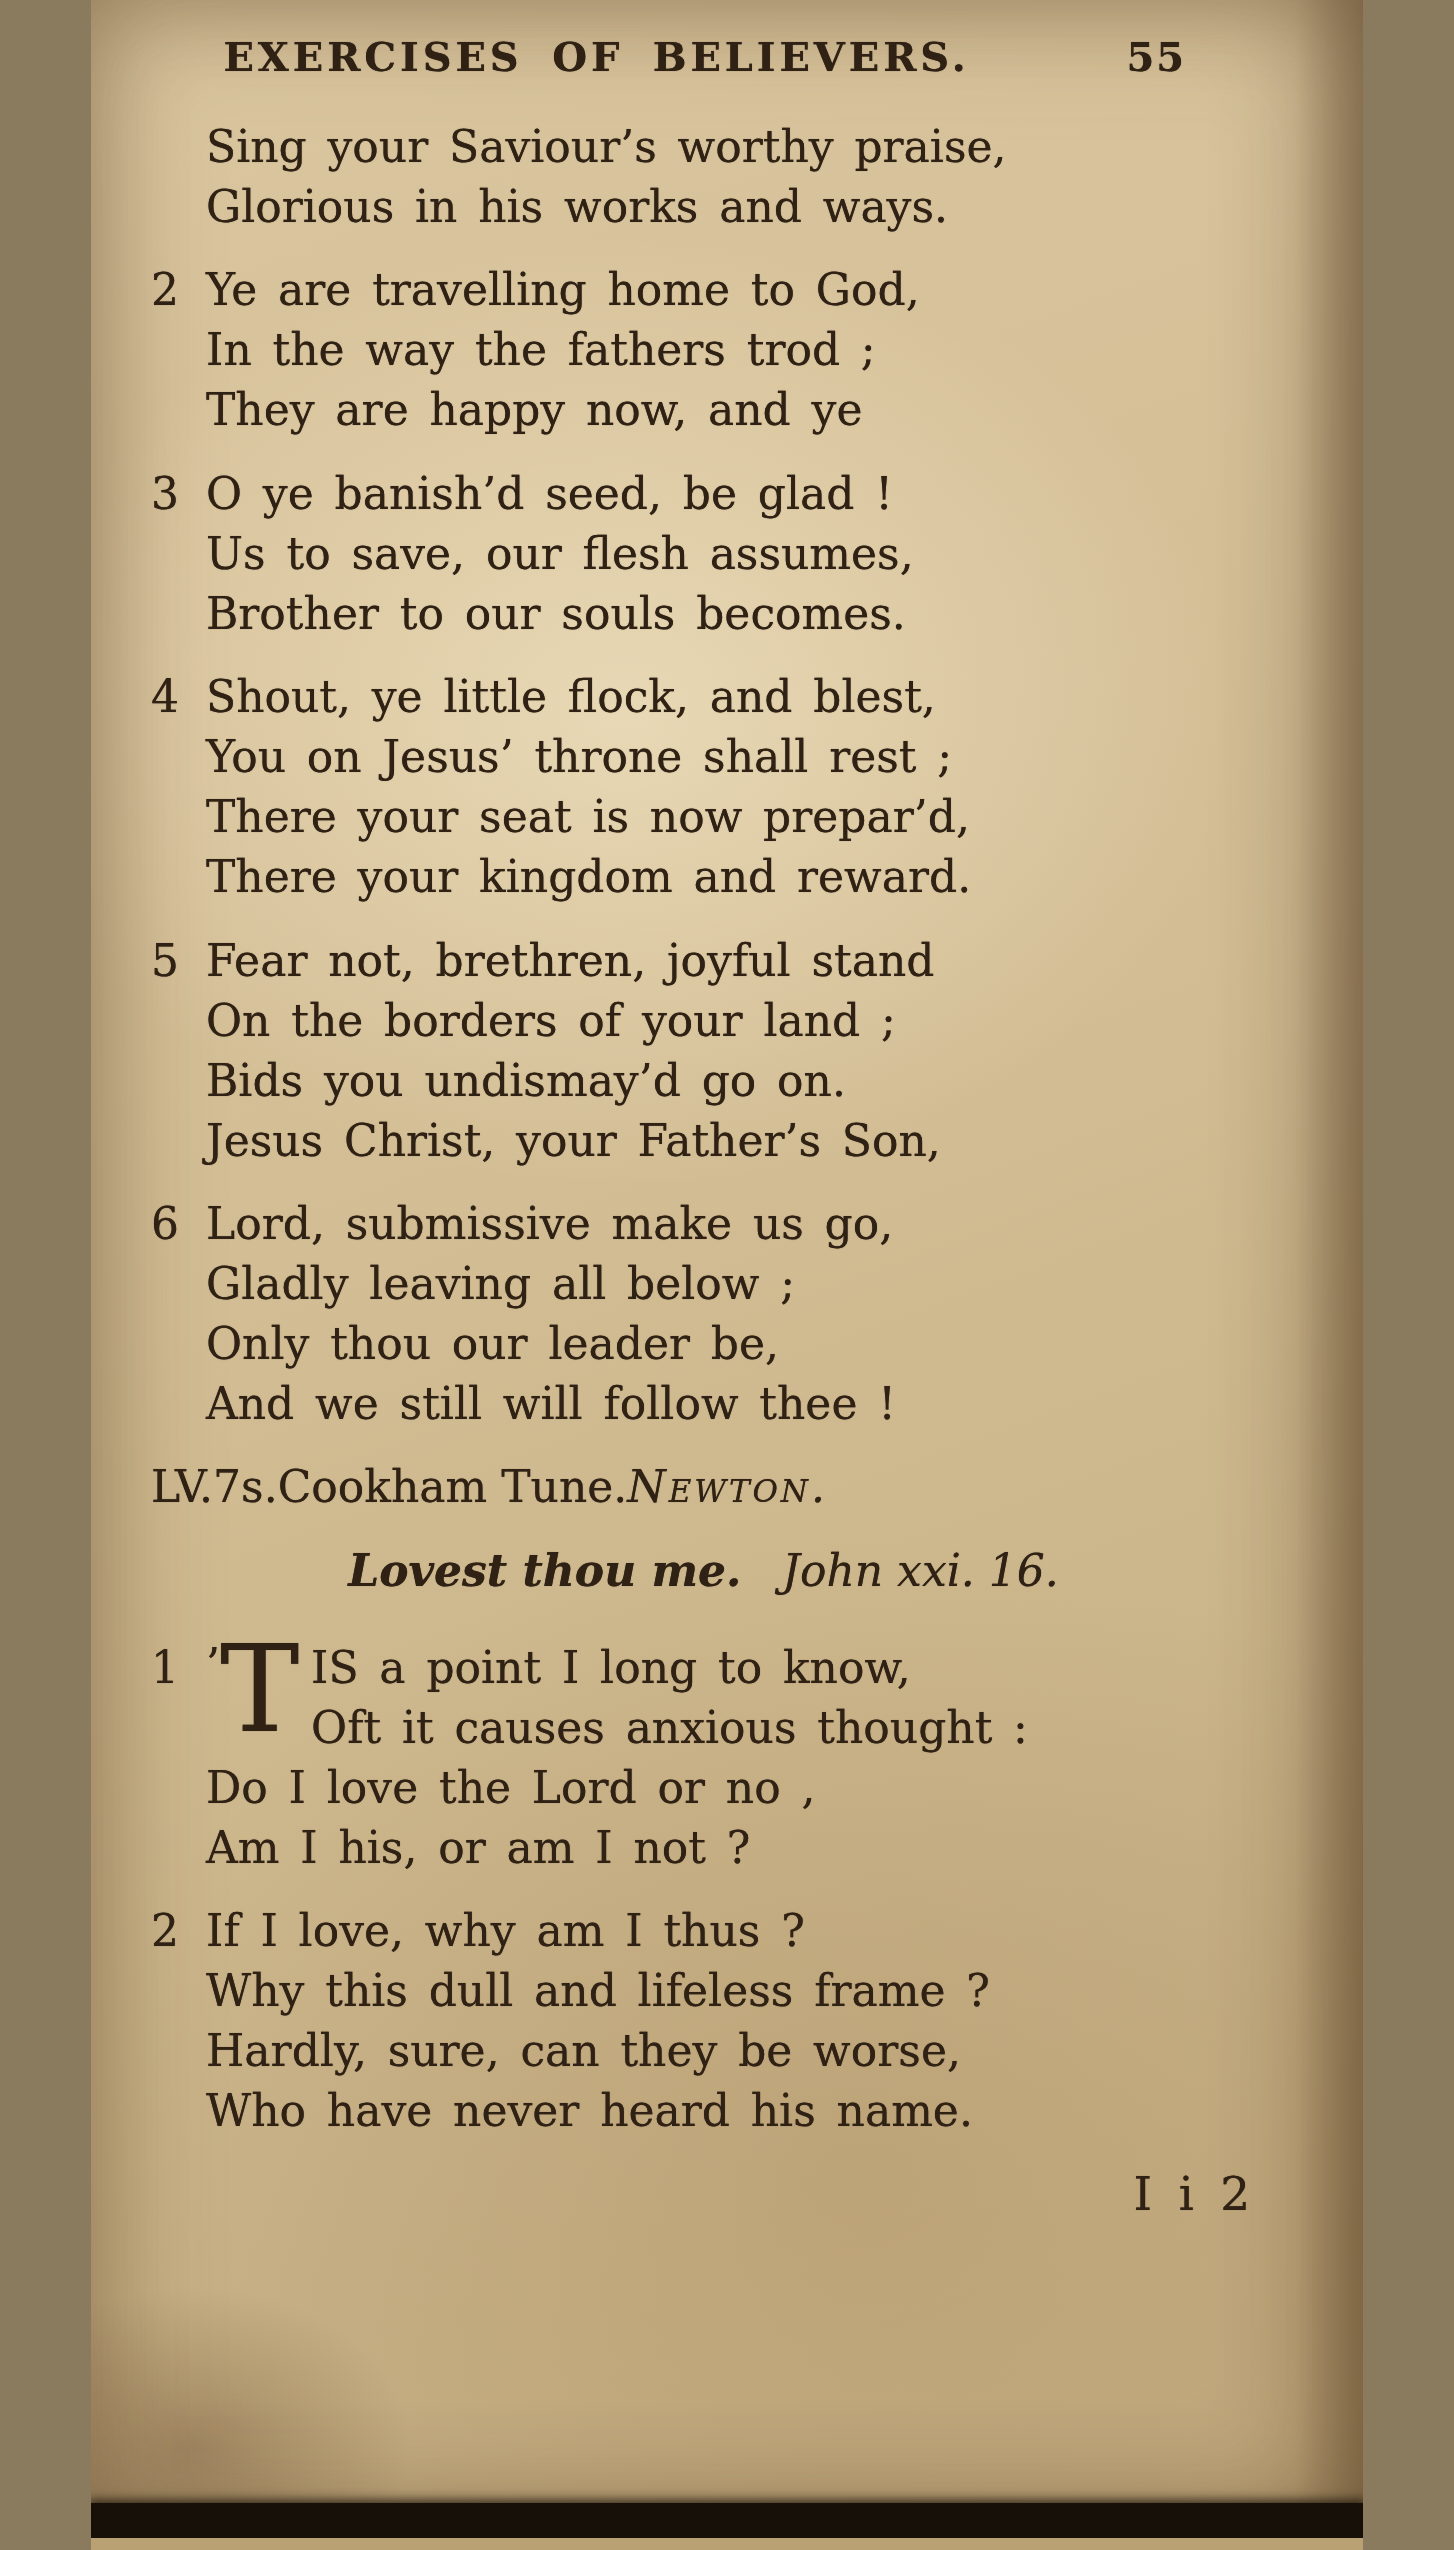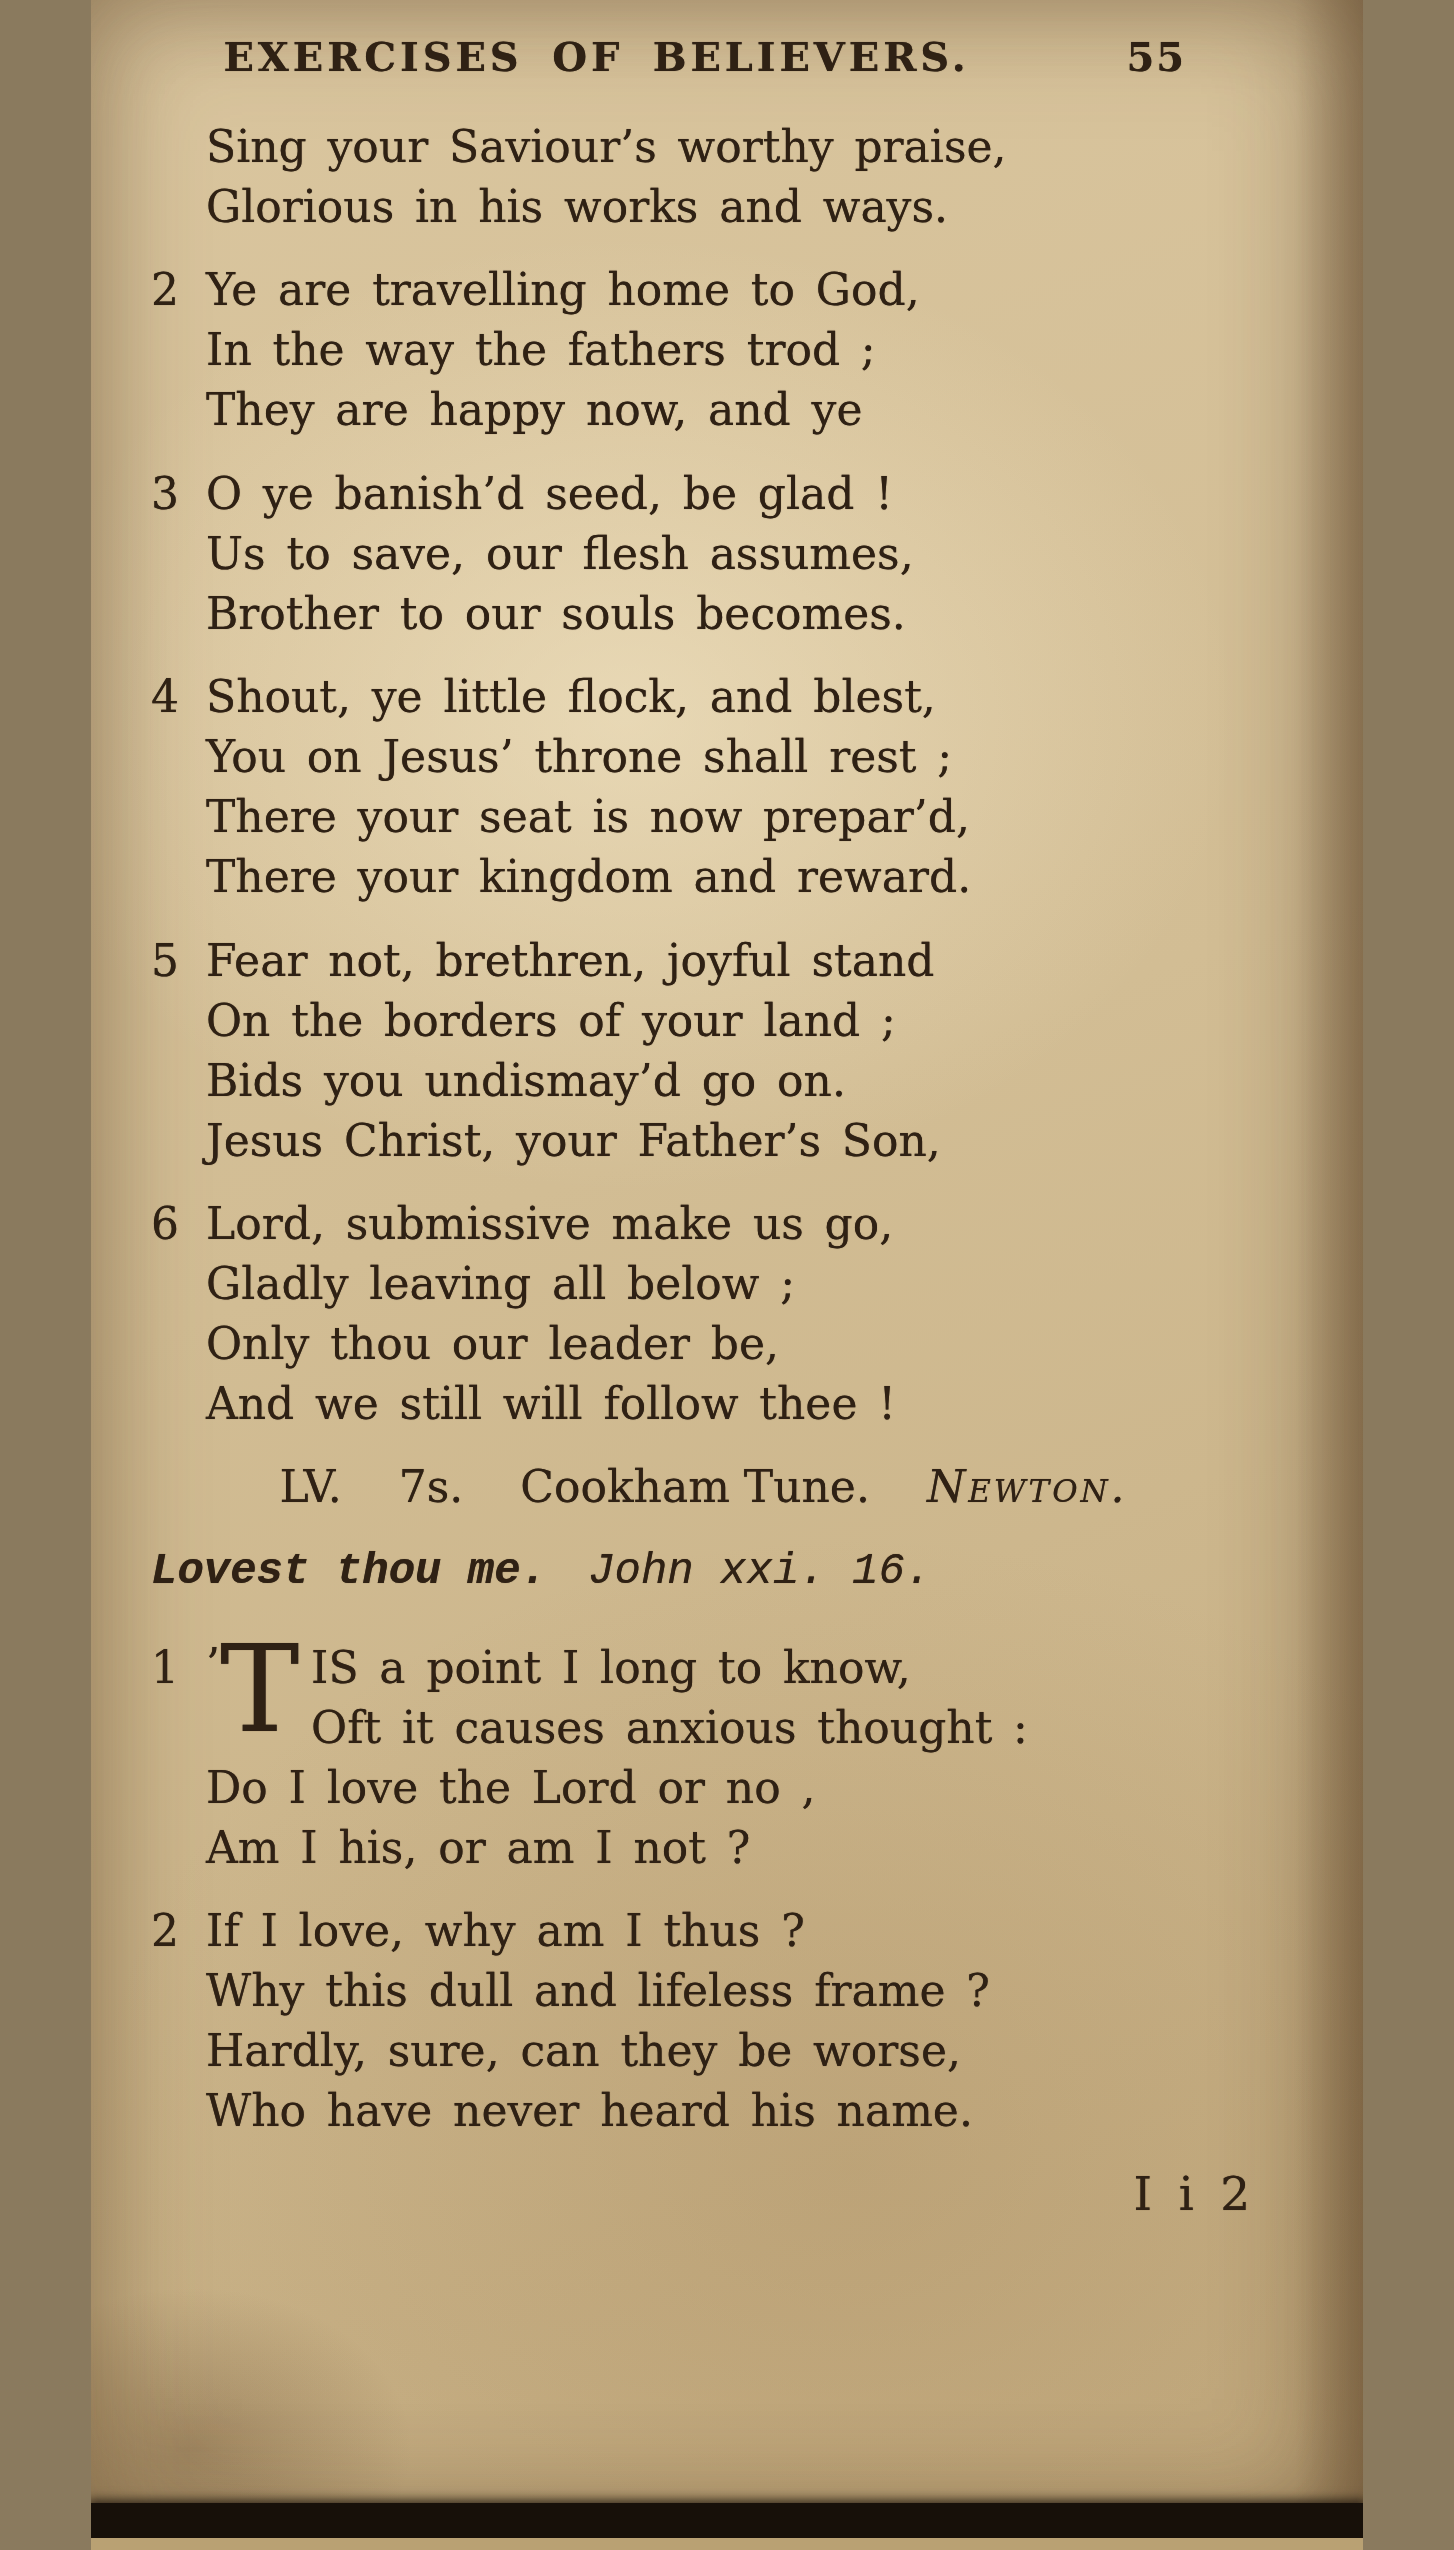--- a/index.html
+++ b/index.html
@@ -89,39 +89,37 @@
     line-height: 53px;
   }
   .dropcap-letter {
     font-size: 119px;
     line-height: 105px;
   }
 
   
   .hymn-heading {
     display: flex;
-    justify-content: center;
-    gap: 57px;
     font-size: 44px;
     line-height: 60px;
     margin: 7.8px 0 23.4px 0;
   }
   .hymn-author {
     font-style: italic;
     font-variant: small-caps;
     letter-spacing: 2.9px;
   }
   .hymn-subtitle {
     display: flex;
+    justify-content: center;
     gap: 41px;
     font-size: 44px;
     line-height: 60px;
     margin-bottom: 37px;
     font-style: italic;
-    font-family: Liberation Mono, monospace;
   }
   .subtitle-title { font-weight: bold; }
 
   
   .signature-line {
     text-align: right;
     font-size: 47px;
     line-height: 58px;
     letter-spacing: 5.8px;
     margin-top: 3.9px;

